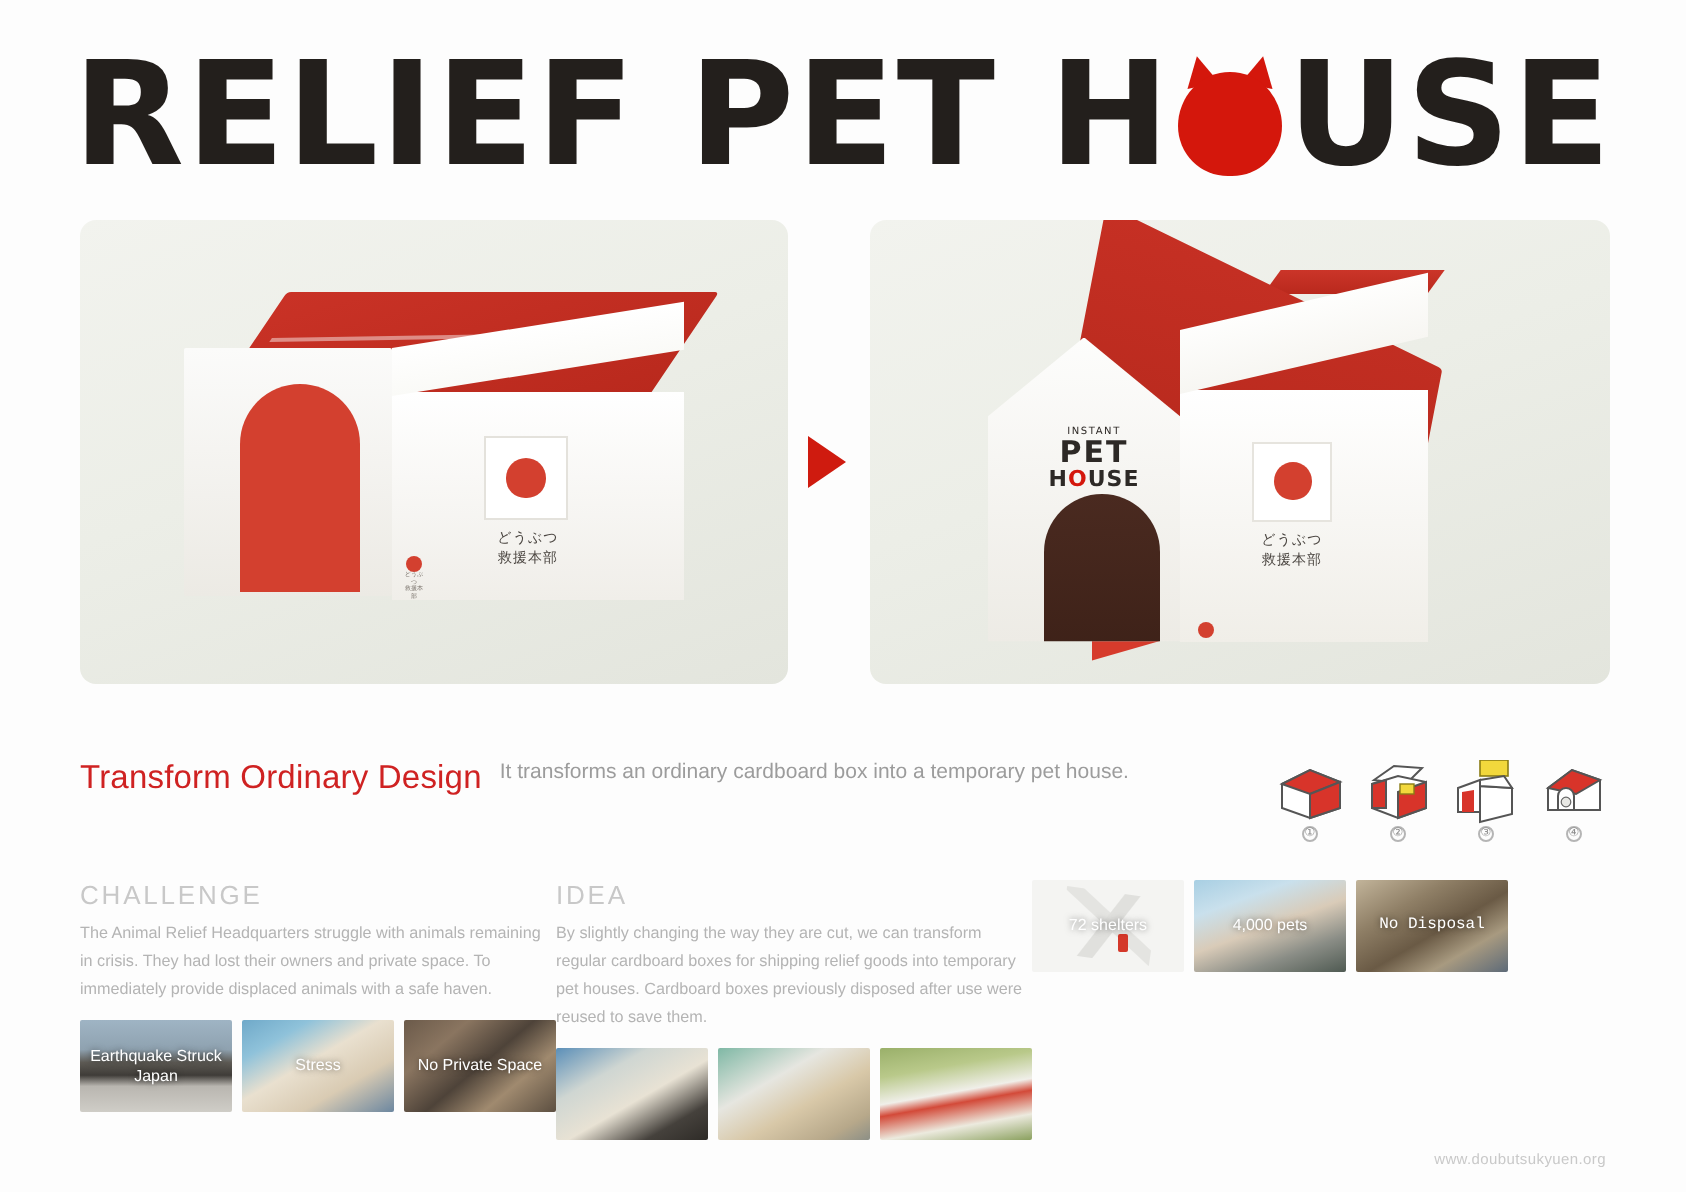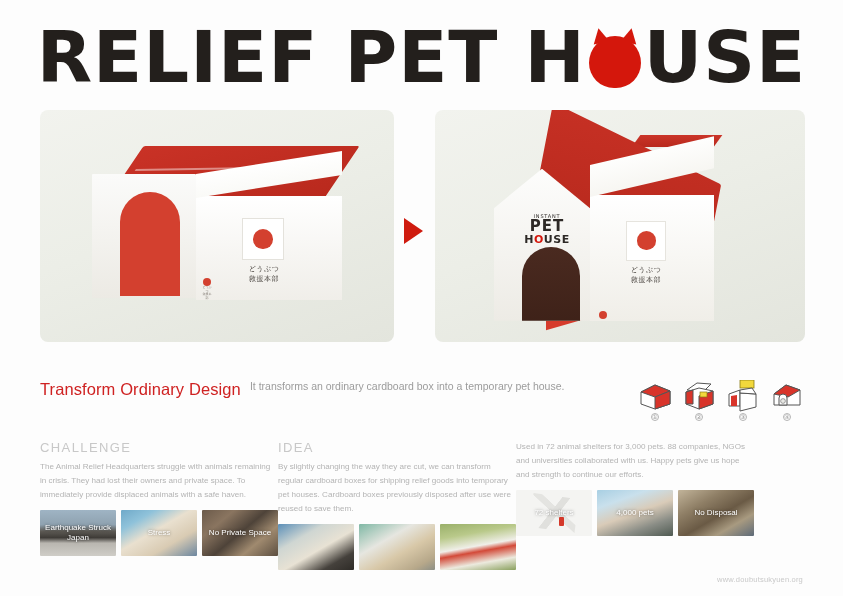--- a/index.html
+++ b/index.html
@@ -306,21 +306,21 @@
   .t-idea1 { background:
       linear-gradient(150deg,#5b8fb8 0%,#cfd6d2 30%,#e8e2d4 55%,#45413c 80%,#2e2b27 100%); }
   .t-idea2 { background:
       linear-gradient(150deg,#7fb8a5 0%,#e6e6e0 35%,#d8c8a8 60%,#b7a88a 85%,#8c8f86 100%); }
   .t-idea3 { background:
       linear-gradient(170deg,#9ab06a 0%,#b9c98a 25%,#f0efe9 48%,#d34a39 58%,#eceade 78%,#8aa05e 100%); }
   .t-map   { background: #f4f4f2; }
   .t-couple{ background:
       linear-gradient(160deg,#a8cfe3 0%,#c9e0ec 25%,#d9cbb8 50%,#8a8d86 75%,#4f5a52 100%); }
   .t-nodisp{ background:
-      linear-gradient(150deg,#c2b49a 0%,#8f7f66 30%,#6a5a45 55%,#a89a80 75%,#5d6a78 100%); }
+      linear-gradient(150deg,#c2b49a 0%,#8f7f66 30%,#6a5a45 55%,#a89a80 75%,#5d6a78 100%); font-family: Liberation Mono, monospace; }
 
   .map-shape {
     position:absolute; left:50%; top:50%; transform:translate(-50%,-50%) rotate(8deg);
     width: 46px; height: 34px;
     background:
       linear-gradient(120deg, transparent 44%, #e0e0dd 45%, #e0e0dd 56%, transparent 57%),
       linear-gradient(35deg, transparent 48%, #e4e4e1 49%, #e4e4e1 60%, transparent 61%);
   }
   .map-dot {
     position:absolute; left:56%; top:58%;
@@ -490,21 +490,20 @@
         <div class="thumb t-idea2">
           <div class="thumb-cap"></div>
         </div>
         <div class="thumb t-idea3">
           <div class="thumb-cap"></div>
         </div>
       </div>
     </div>
 
     <div class="col">
-      <div class="col-body">Used in 72 animal shelters for 3,000 pets. 88 companies, NGOs and universities collaborated with us. Happy pets give us hope and strength to continue our efforts.</div>
       <div class="thumbs">
         <div class="thumb t-map">
           <span class="map-shape"></span>
           <span class="map-dot"></span>
           <div class="thumb-cap">72 shelters</div>
         </div>
         <div class="thumb t-couple">
           <div class="thumb-cap">4,000 pets</div>
         </div>
         <div class="thumb t-nodisp">

